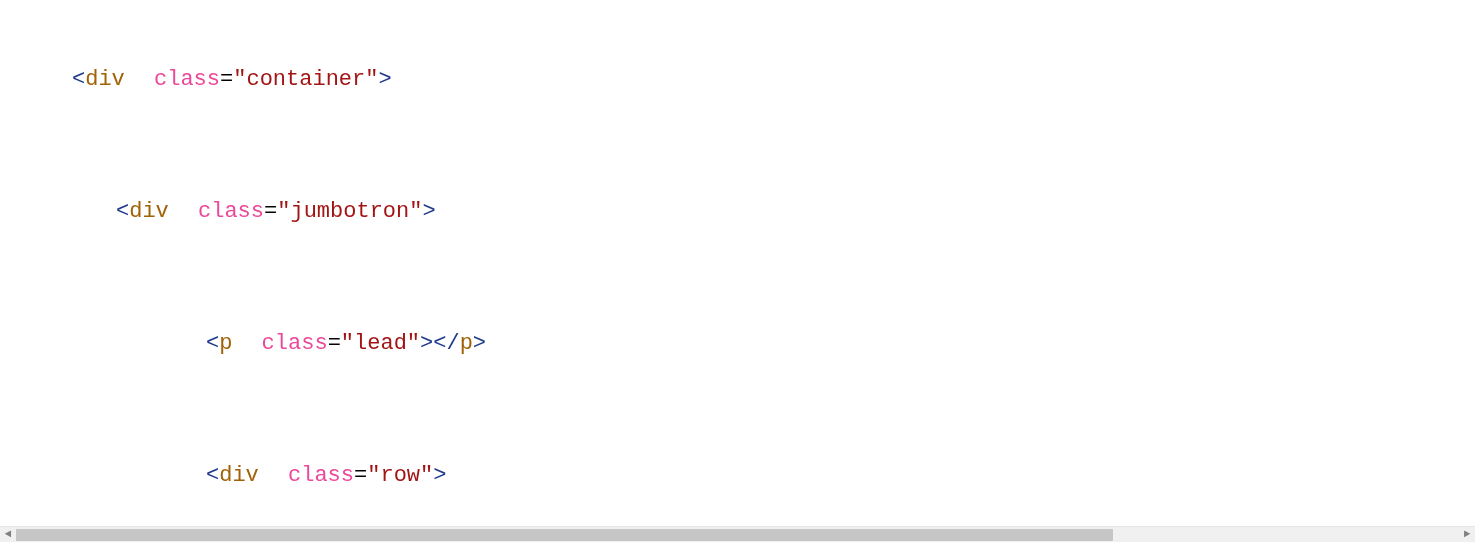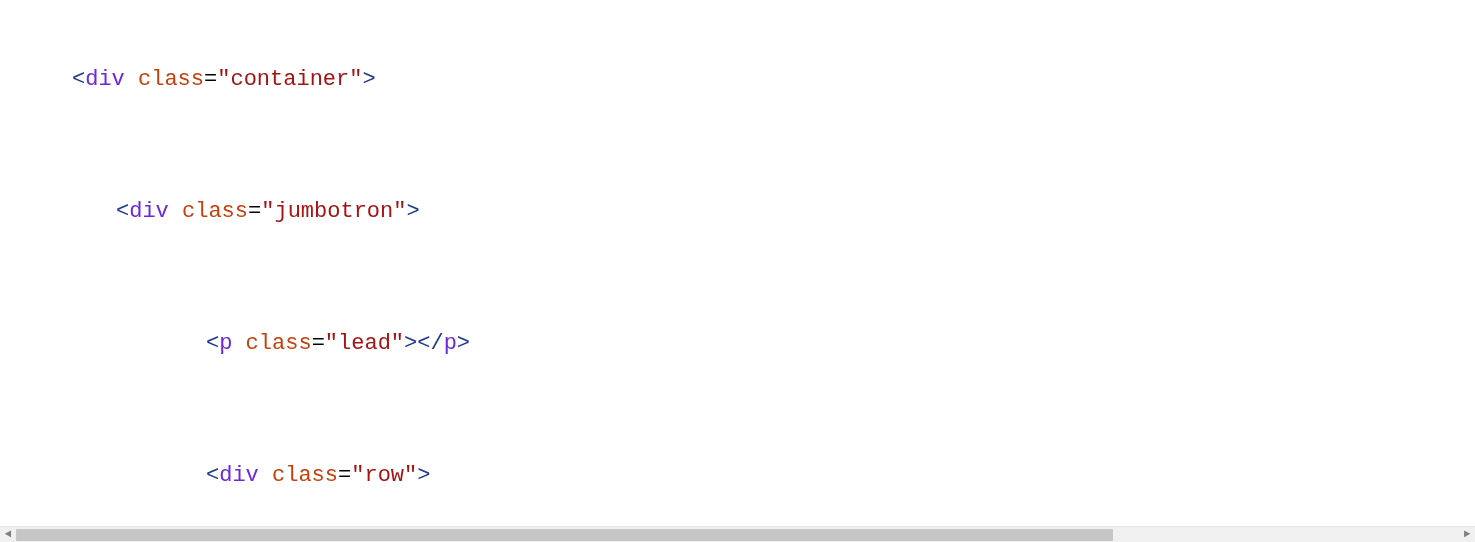--- a/index.html
+++ b/index.html
@@ -1,23 +1,23 @@
 <!DOCTYPE html>
 <html><head>
 <meta charset="utf-8">
 <style>
   * { margin:0; padding:0; box-sizing:border-box; }
   html,body { width:1475px; height:542px; background:#ffffff; font-family:Consolas,"Courier New",monospace; font-size:22px; line-height:44px; overflow:hidden; }
   .viewer { position:relative; width:1475px; height:542px; }
   .code { padding-top:0; white-space:pre; color:#000; }
   .line { display:block; height:44px; }
   
-  .tag   { color:#6d28d9;margin-top:39px; }       
+  .tag   { color:#a16207;margin-top:39px; }       
   .angle { color:#1e3a8a; }
-  .attr  { color:#c2410c; }       
+  .attr  { color:#ec4899;margin-left:16px; }       
   .eq    { color:#000; }
   .str   { color:#a31515; }       
   .txt   { color:#000; } 
   .i0 { padding-left:72px; }
   .i1 { padding-left:116px; }
   .i2 { padding-left:206px; }
   .scrollbar-track {
     position:absolute; left:0; bottom:0; width:1475px; height:16px;
     background:#f0f0f0; border-top:1px solid #e5e5e5;
     display:flex; align-items:center;

